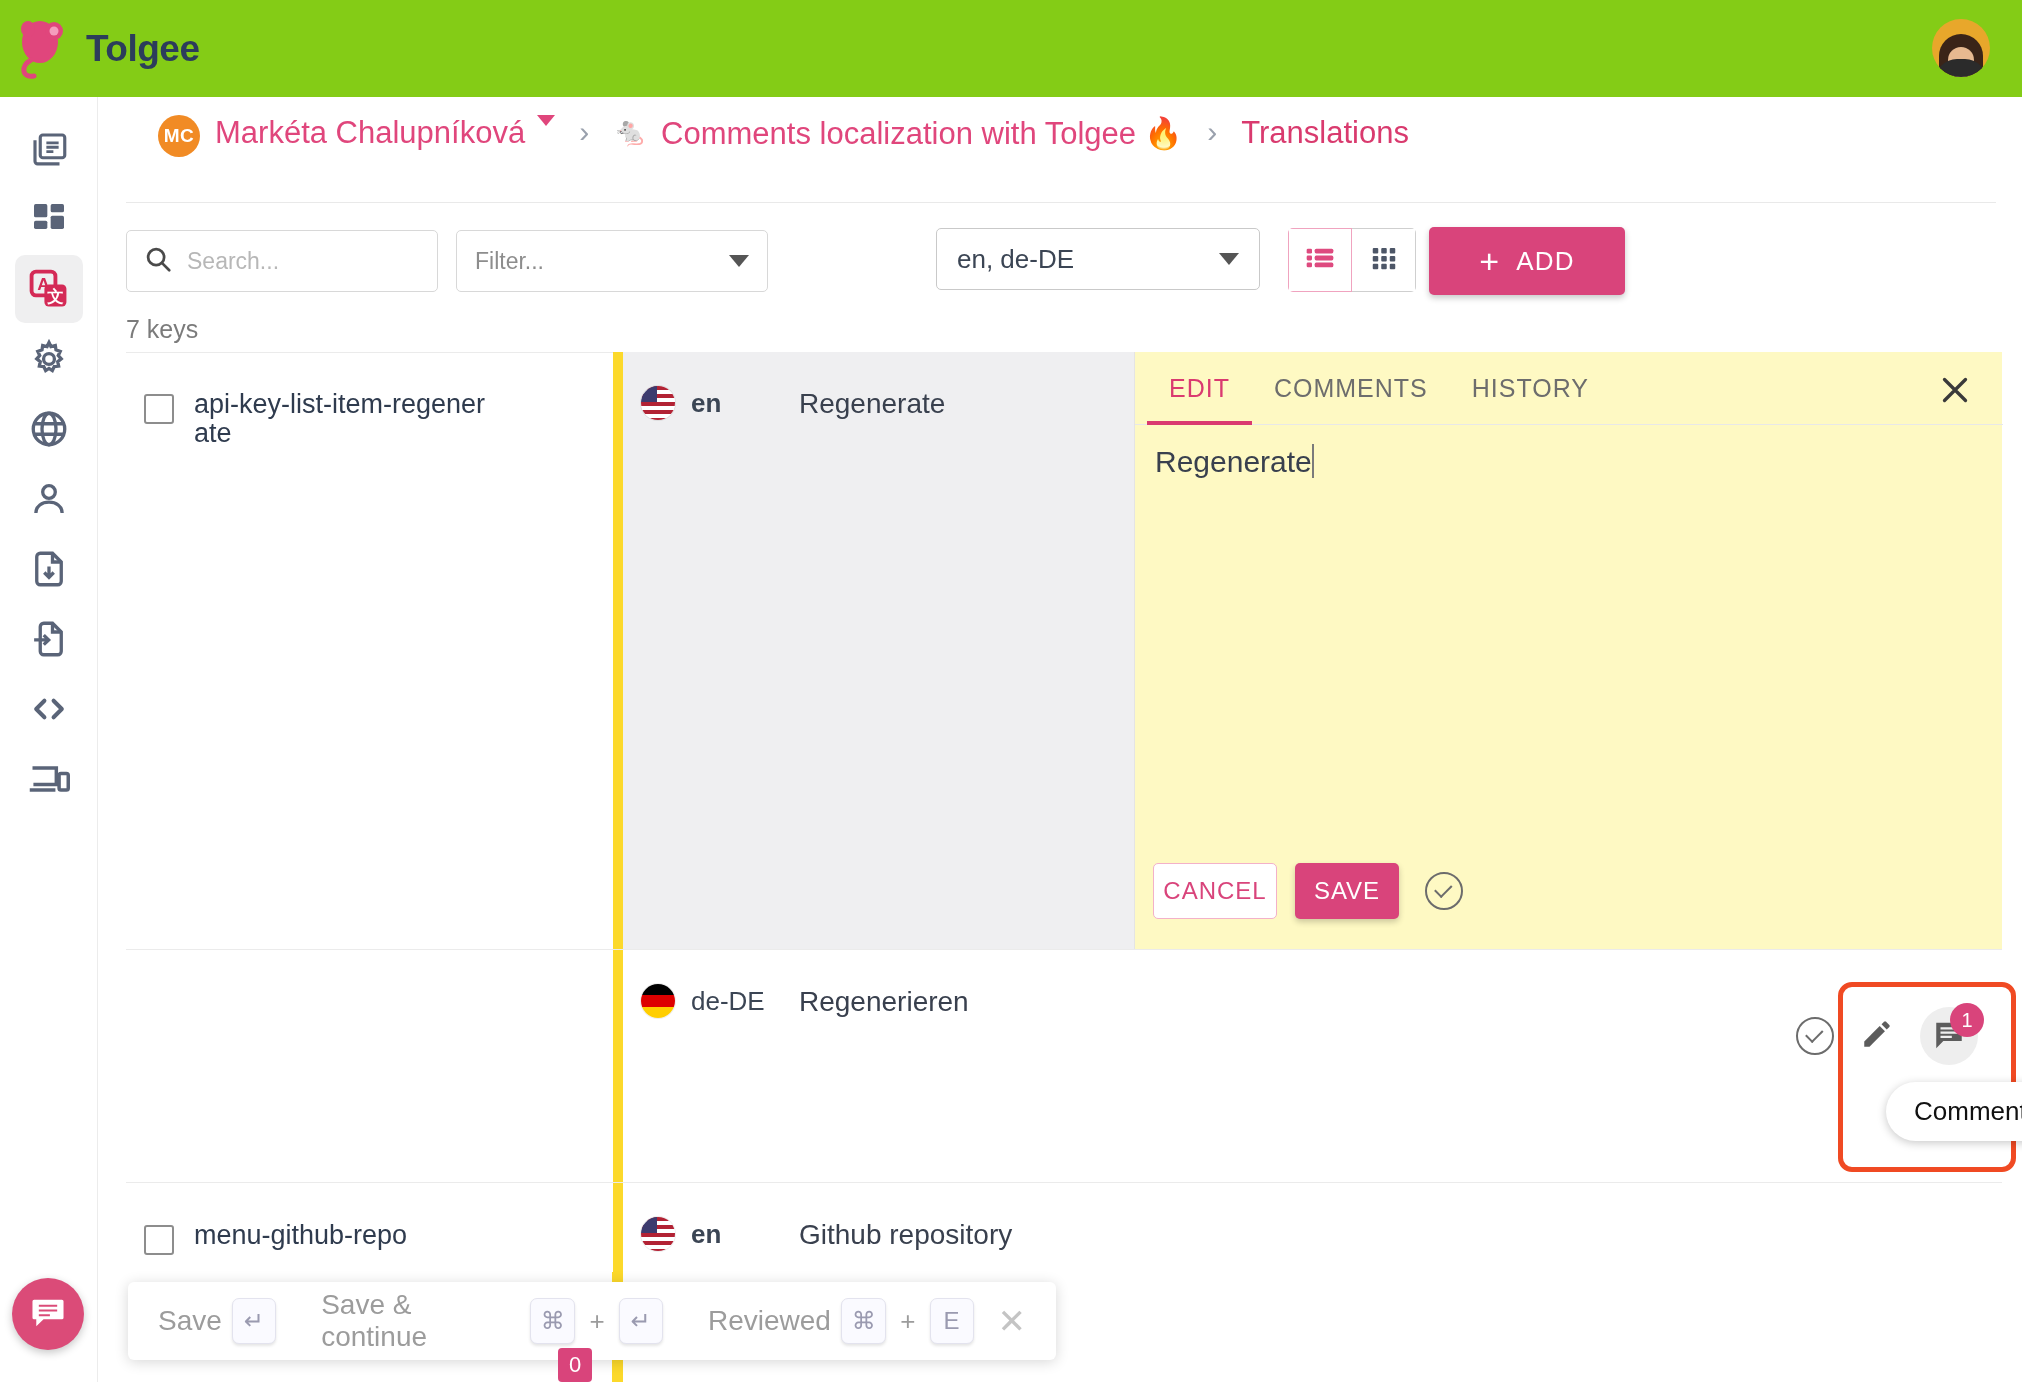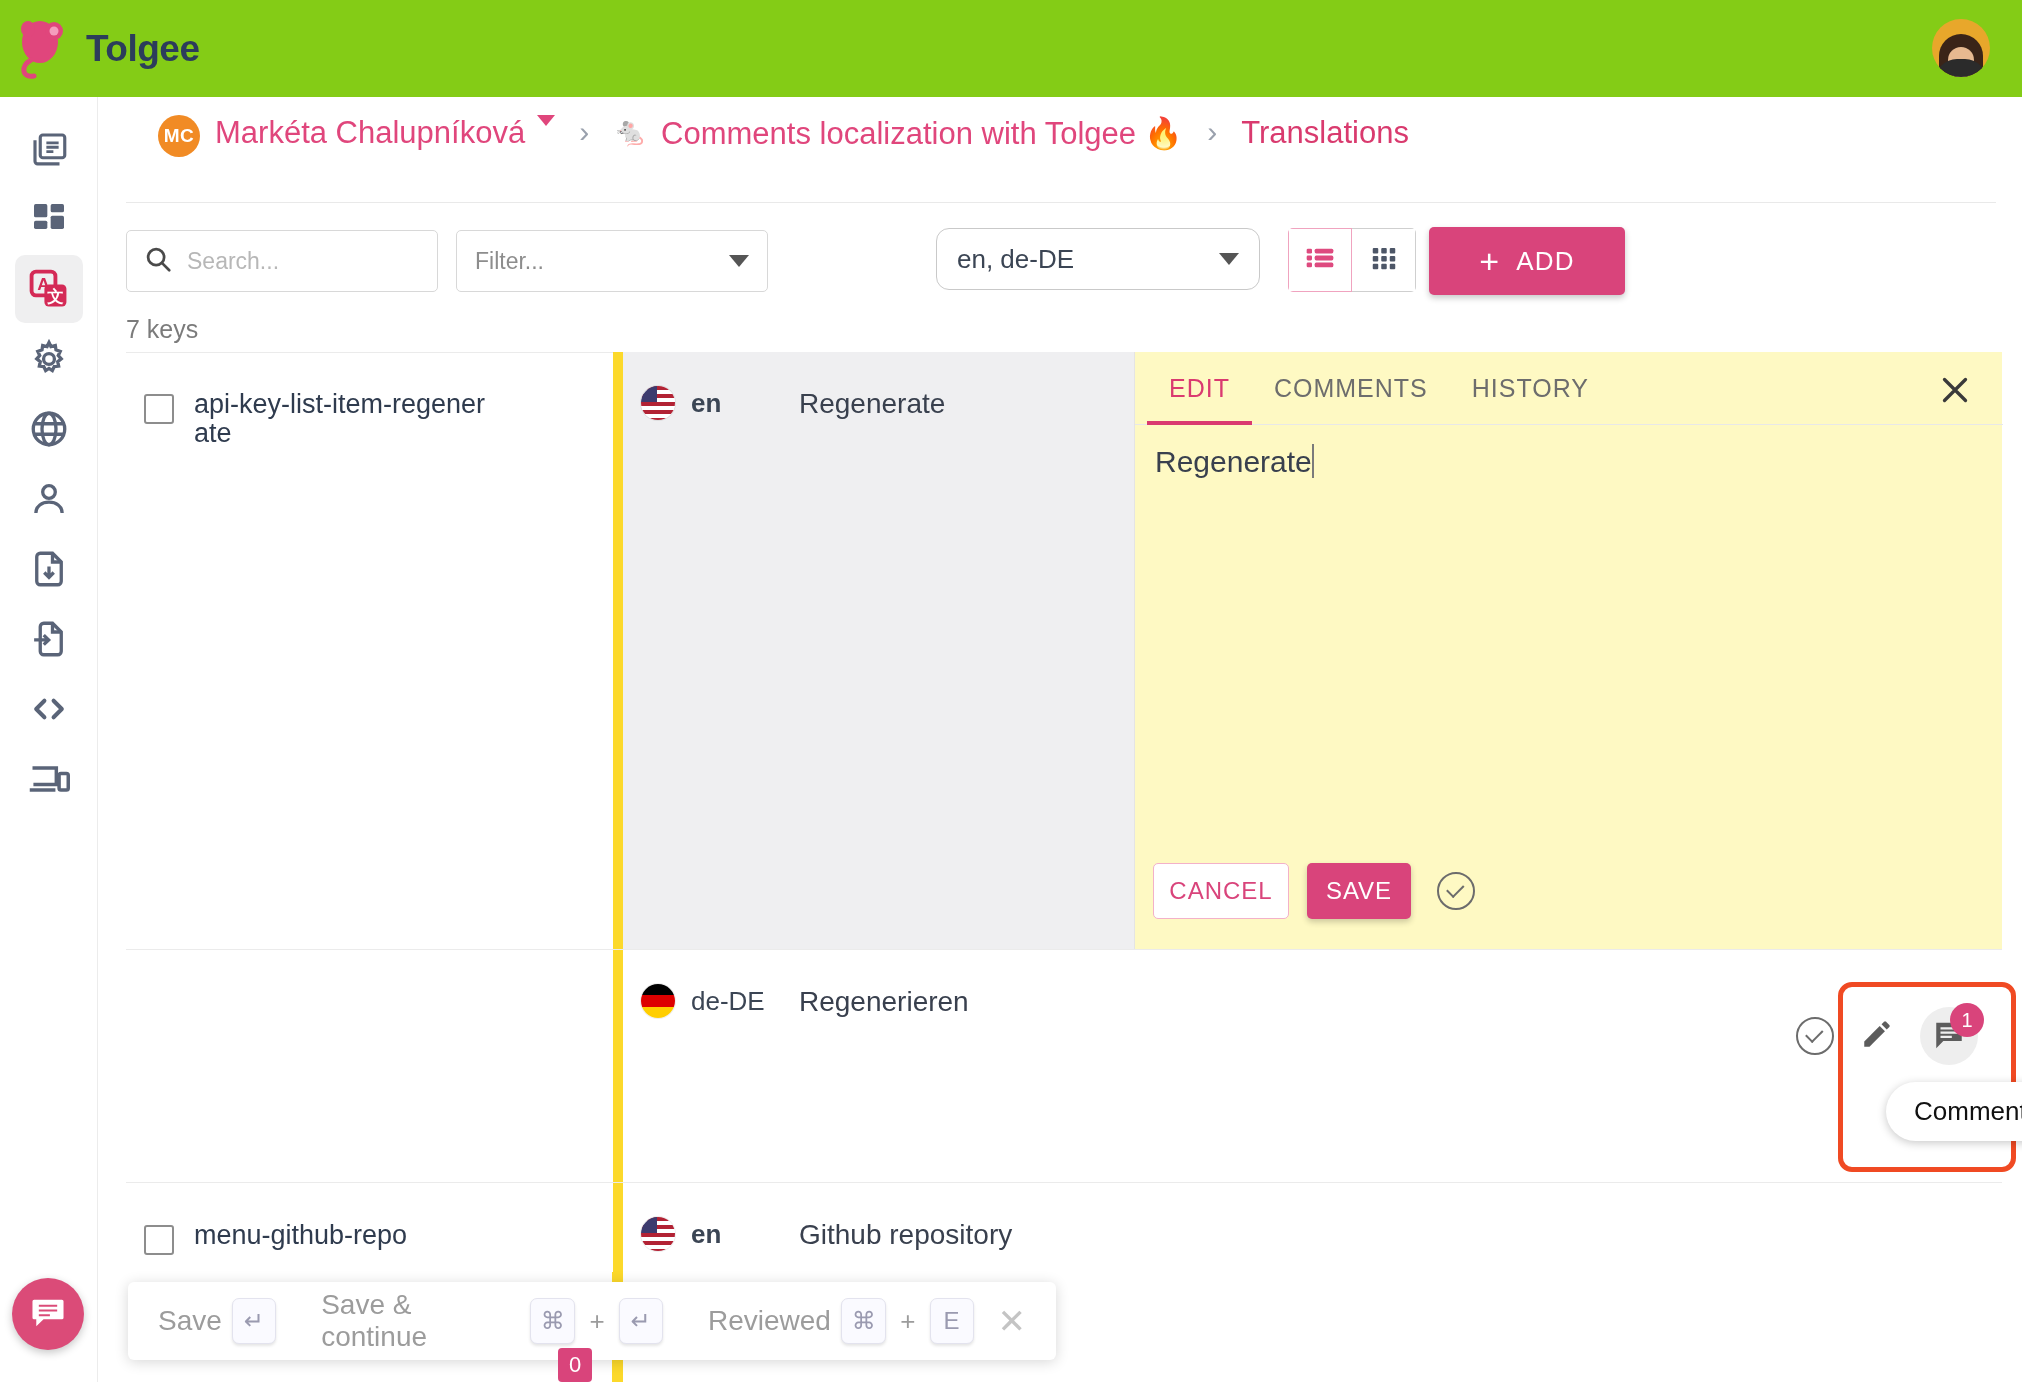--- a/index.html
+++ b/index.html
@@ -109,21 +109,21 @@
     display: flex; align-items: center; padding: 0 18px;
   }
   .filter-box .lbl { font-size: 23px; color: #8d8d8d; flex: 1; }
   .tri-down {
     width: 0; height: 0; border-left: 10px solid transparent;
     border-right: 10px solid transparent; border-top: 12px solid #555;
   }
 
   .lang-box {
     position: absolute; left: 810px; top: -2px; width: 324px; height: 62px;
-    border: 1px solid #c9c9c9; border-radius: 13px; background: #fff;
+    border: 1px solid #c9c9c9; border-radius: 5px; background: #fff;
     display: flex; align-items: center; padding: 0 20px;
   }
   .lang-box .lbl { font-size: 26px; color: #3b4554; flex: 1; }
 
   .viewtoggle {
     position: absolute; left: 1162px; top: -2px;
     height: 64px; display: flex; border-radius: 5px; overflow: hidden;
   }
   .vt-btn {
     width: 64px; height: 64px; display: flex; align-items: center; justify-content: center;
@@ -219,21 +219,21 @@
   }
   .caret {
     display: inline-block; width: 2px; height: 34px; background: #7b7b7b;
     vertical-align: -6px;
   }
   .ed-actions {
     position: absolute; left: 18px; bottom: 30px;
     display: flex; align-items: center; gap: 18px;
   }
   .btn-cancel {
-    width: 136px; height: 56px; border: 1px solid #F3B1C9; border-radius: 5px;
+    width: 124px; height: 56px; border: 1px solid #F3B1C9; border-radius: 5px;
     background: #fff; color: #D9447B; font-size: 24px; letter-spacing: 1px;
     display: flex; align-items: center; justify-content: center; cursor: pointer;
   }
   .btn-save {
     width: 104px; height: 56px; border-radius: 5px; background: #D9447B;
     color: #fff; font-size: 24px; letter-spacing: 1px;
     display: flex; align-items: center; justify-content: center; cursor: pointer;
     box-shadow: 0 3px 6px rgba(0,0,0,0.2);
   }
   .check-ring {

